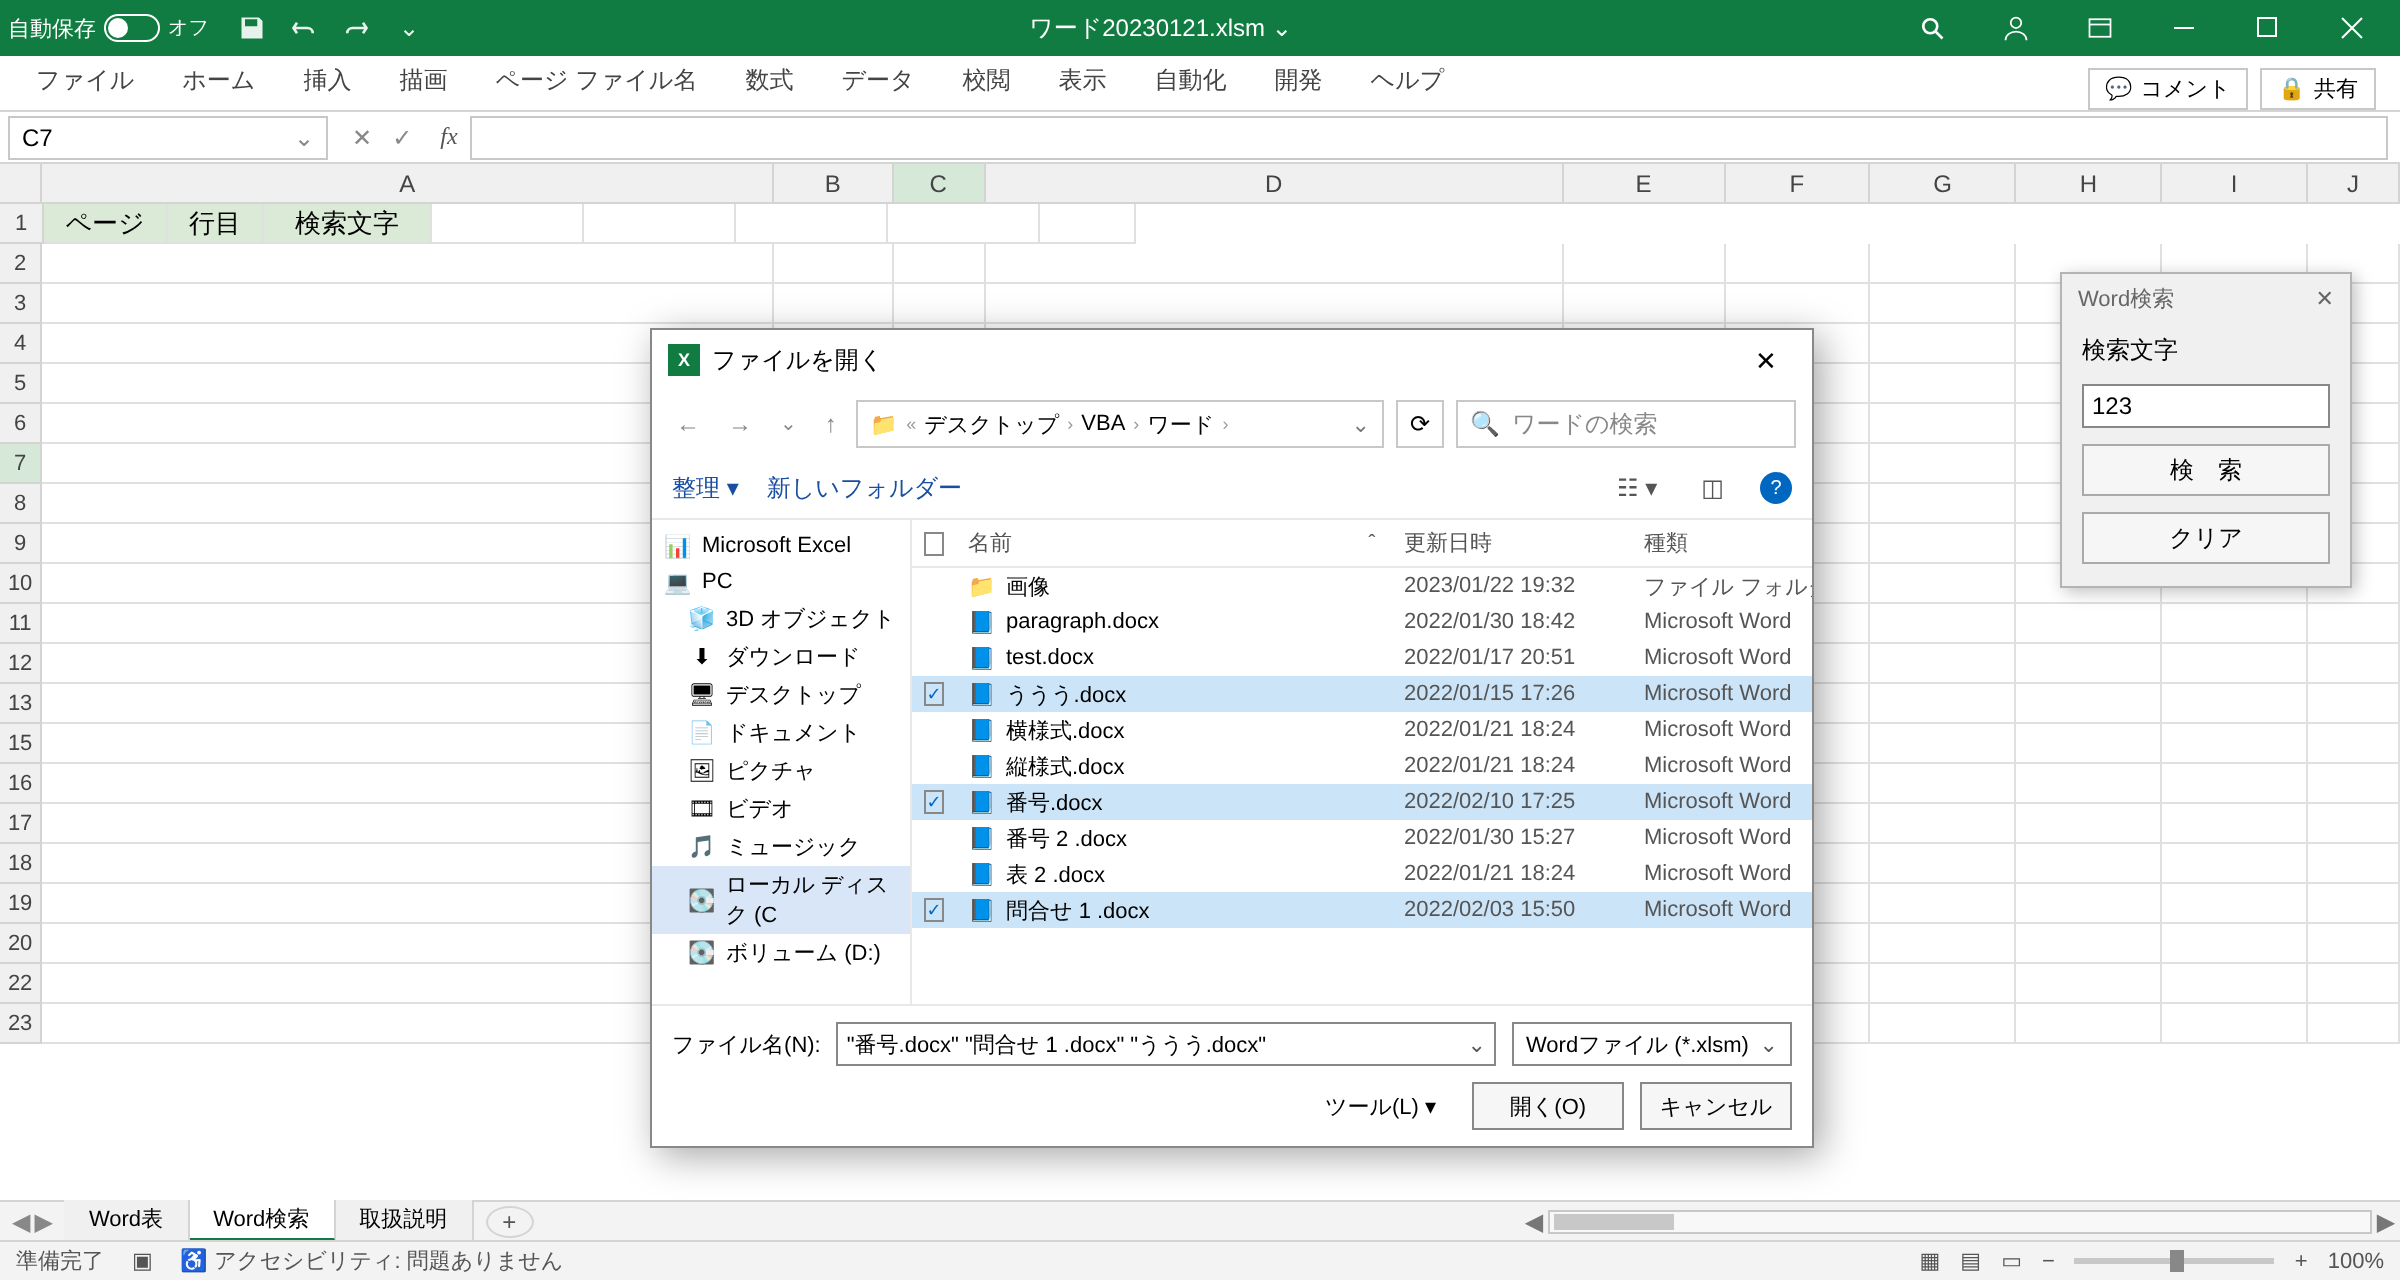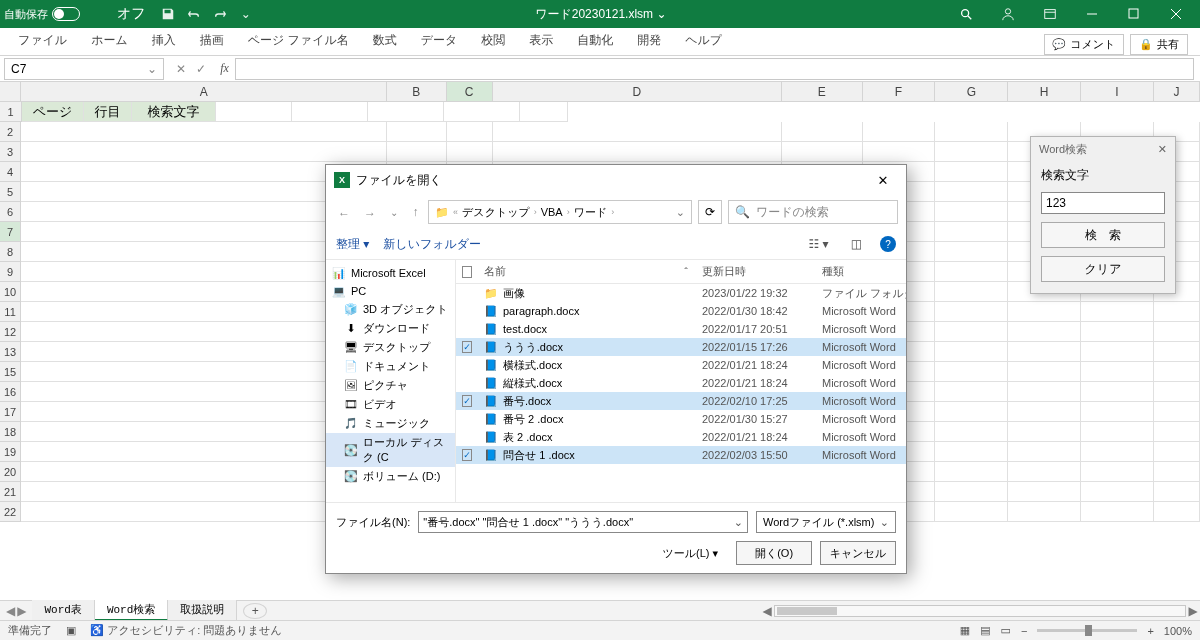--- a/index.html
+++ b/index.html
@@ -41,21 +41,21 @@
 .rowh { width: 22px; border-right: 1px solid #d4d4d4; border-bottom: 1px solid #d4d4d4; display: flex; align-items: center; justify-content: center; font-size: 11px; color: #444; background: #f0f0f0; }
 .rowh.sel { background: #d6e9d8; }
 .cell { border-right: 1px solid #e0e0e0; border-bottom: 1px solid #e0e0e0; display: flex; align-items: center; justify-content: center; font-size: 13px; }
 .hdr { background: #dbe9d7; font-weight: 500; }
 .cell.active { outline: 2px solid #107c41; outline-offset: -1px; }
 
 
 .sheettabs { position: absolute; bottom: 20px; left: 0; right: 0; height: 20px; display: flex; align-items: center; background: #f3f3f3; border-top: 1px solid #d4d4d4; }
 .sheetnav { display: flex; gap: 2px; padding: 0 6px; color: #888; }
 .sheetnav span { cursor: pointer; }
-.stab { padding: 2px 12px; font-size: 11px; border-right: 1px solid #d4d4d4; cursor: pointer; background: #fff; font-family: Liberation Mono, monospace; }
+.stab { padding: 2px 12px; font-size: 11px; border-right: 1px solid #d4d4d4; cursor: pointer; background: #fff; }
 .stab.active { background: #fff; border-bottom: 2px solid #107c41; font-weight: 500; }
 .stab.inactive { background: #f0f0f0; }
 .stab-add { width: 24px; display:flex; align-items:center; justify-content:center; color:#555; cursor:pointer; border:1px solid #d4d4d4; border-radius:50%; height:16px; margin-left:6px; font-size:12px;}
 .hscroll { margin-left:auto; width:440px; height:14px; display:flex; align-items:center; }
 .hscroll .track { flex:1; height:12px; border:1px solid #c8c8c8; background:#f8f8f8; position:relative; }
 .hscroll .thumb { position:absolute; left:2px; top:1px; width:60px; height:8px; background:#c8c8c8; }
 .hscroll .arr { width:14px; text-align:center; color:#777; cursor:pointer; }
 
 
 .statusbar { position: absolute; bottom: 0; left: 0; right: 0; height: 20px; background: #f3f3f3; border-top: 1px solid #d4d4d4; display: flex; align-items: center; font-size: 11px; color: #555; padding: 0 8px; gap: 14px; }
@@ -126,21 +126,21 @@
 svg { display:block; }
 </style>
 </head>
 <body>
 
 <div class="titlebar">
   <div class="left">
     <div class="autosave">
       <span>自動保存</span>
       <span class="toggle"></span>
-      <span style="font-size:14px;margin-left:33px;">オフ</span>
+      <span style="font-size:10px;">オフ</span>
     </div>
     <div class="qat-icon">
         <svg width="14" height="14" viewBox="0 0 16 16">
           <path fill="#fff" d="M2 2h10l2 2v10H2zM4 3v4h7V3zm1 7h6v3H5z"></path>
         </svg>
       </div>
     <div class="qat-icon">
         <svg width="14" height="14" viewBox="0 0 16 16">
           <path fill="none" stroke="#fff" stroke-width="1.5" d="M4 5l-2 3 2 3M2 8h8a3 3 0 013 3"></path>
         </svg>
@@ -476,34 +476,34 @@
         <div class="cell" style="width: 48px;"></div>
         <div class="cell" style="width: 302px;"></div>
         <div class="cell" style="width: 84px;"></div>
         <div class="cell" style="width: 76px;"></div>
         <div class="cell" style="width: 76px;"></div>
         <div class="cell" style="width: 76px;"></div>
         <div class="cell" style="width: 76px;"></div>
         <div class="cell" style="width: 48px;"></div>
       </div>
       <div class="row">
-        <div class="rowh">21</div>
-        <div class="cell" style="width: 382px;"></div>
-        <div class="cell" style="width: 62px;"></div>
-        <div class="cell" style="width: 48px;"></div>
-        <div class="cell" style="width: 302px;"></div>
-        <div class="cell" style="width: 84px;"></div>
-        <div class="cell" style="width: 76px;"></div>
-        <div class="cell" style="width: 76px;"></div>
-        <div class="cell" style="width: 76px;"></div>
-        <div class="cell" style="width: 76px;"></div>
-        <div class="cell" style="width: 48px;"></div>
-      </div>
-      <div class="row">
         <div class="rowh">22</div>
+        <div class="cell" style="width: 382px;"></div>
+        <div class="cell" style="width: 62px;"></div>
+        <div class="cell" style="width: 48px;"></div>
+        <div class="cell" style="width: 302px;"></div>
+        <div class="cell" style="width: 84px;"></div>
+        <div class="cell" style="width: 76px;"></div>
+        <div class="cell" style="width: 76px;"></div>
+        <div class="cell" style="width: 76px;"></div>
+        <div class="cell" style="width: 76px;"></div>
+        <div class="cell" style="width: 48px;"></div>
+      </div>
+      <div class="row">
+        <div class="rowh">23</div>
         <div class="cell" style="width: 382px;"></div>
         <div class="cell" style="width: 62px;"></div>
         <div class="cell" style="width: 48px;"></div>
         <div class="cell" style="width: 302px;"></div>
         <div class="cell" style="width: 84px;"></div>
         <div class="cell" style="width: 76px;"></div>
         <div class="cell" style="width: 76px;"></div>
         <div class="cell" style="width: 76px;"></div>
         <div class="cell" style="width: 76px;"></div>
         <div class="cell" style="width: 48px;"></div>

